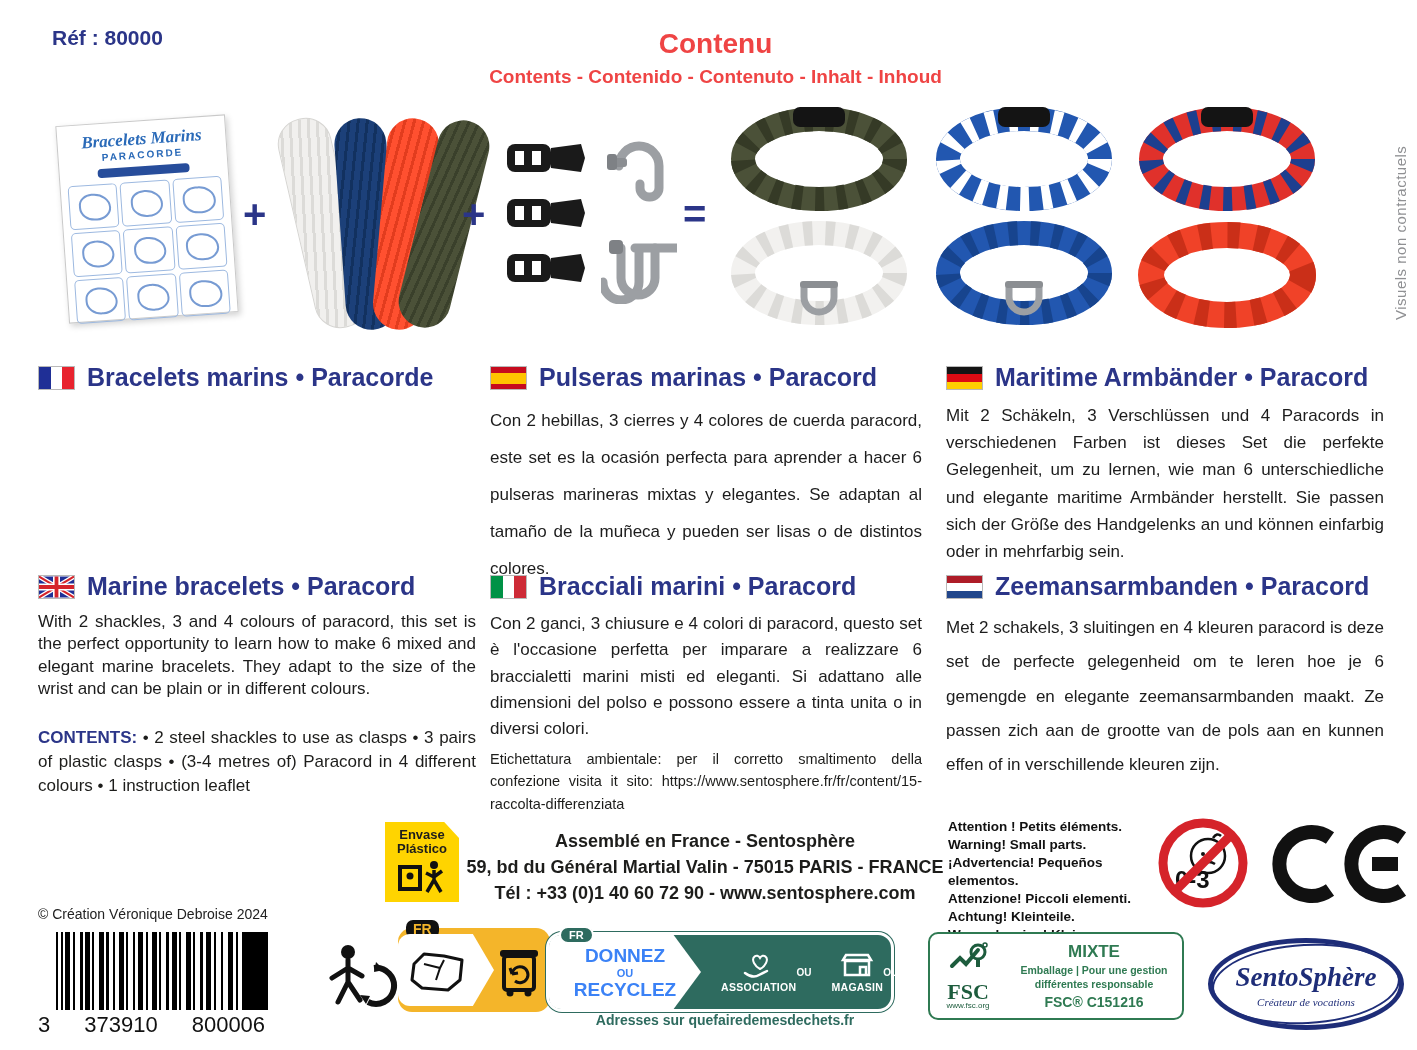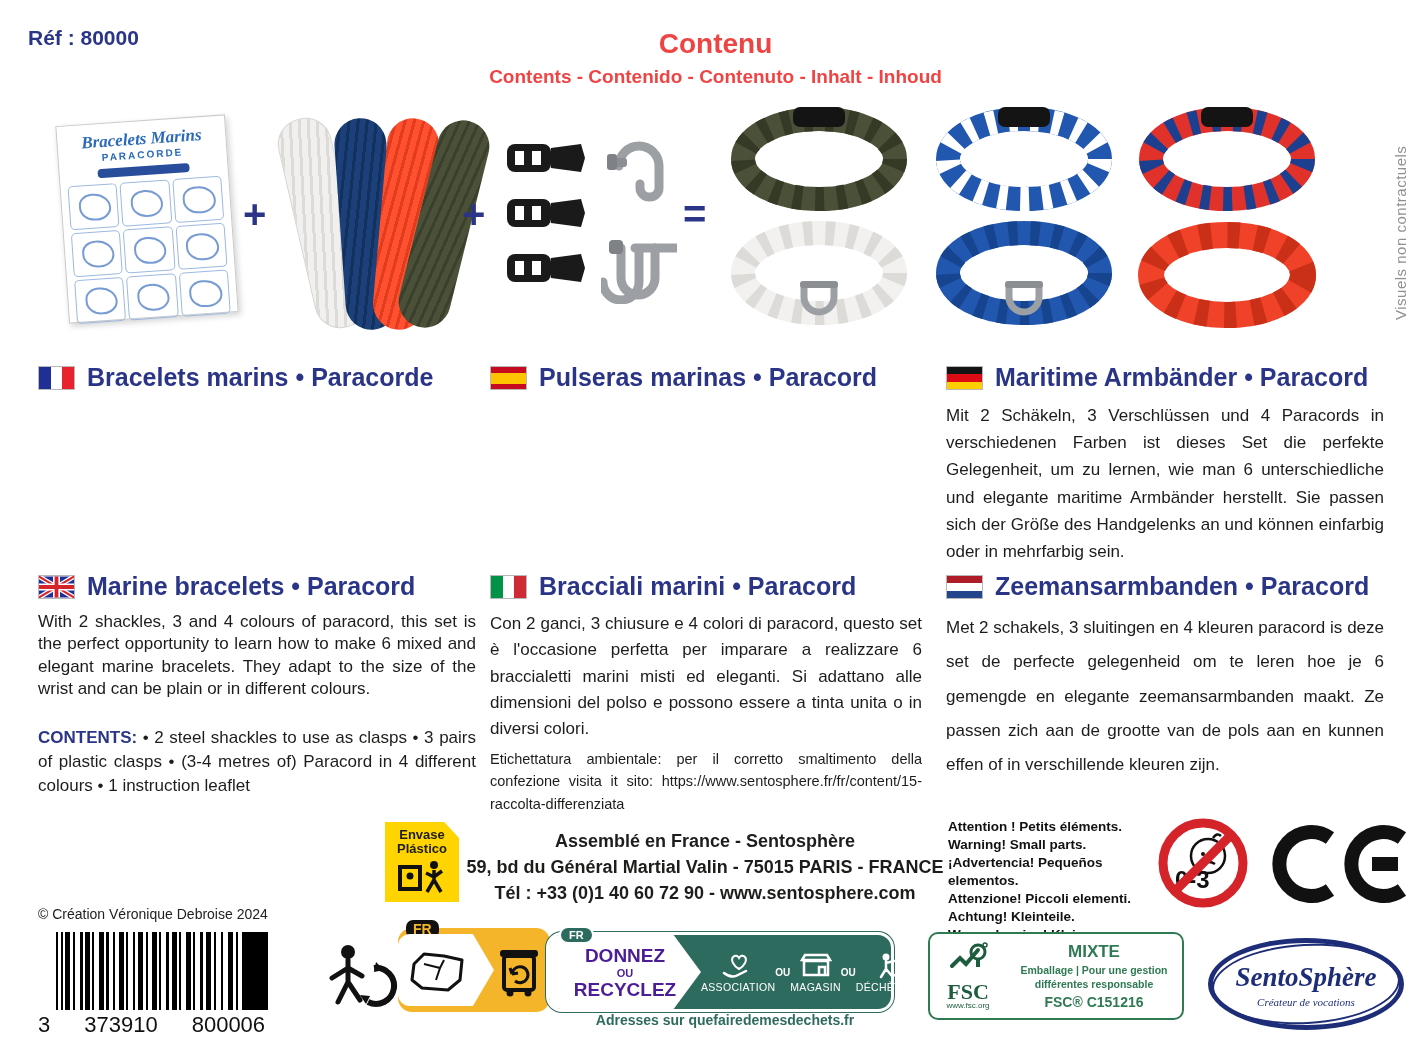--- a/index.html
+++ b/index.html
@@ -1,20 +1,20 @@
 <!DOCTYPE html>
 <html><head>
 <meta charset="utf-8">
 <style>
   html,body{margin:0;padding:0;background:#fff;}
   .canvas{position:relative;width:1417px;height:1050px;background:#fff;overflow:hidden;
           font-family:"Liberation Sans", sans-serif;color:#1d1d1b;}
 
   
-  .ref{position:absolute;left:28px;top:26px;font-size:21px;font-weight:bold;color:#2b3588;}
+  .ref{position:absolute;left:52px;top:26px;font-size:21px;font-weight:bold;color:#2b3588;}
   .header{position:absolute;left:0;top:28px;width:100%;text-align:center;color:#ef4444;padding-left:7px;}
   .header .title{font-size:28px;font-weight:bold;}
   .header .subtitle{font-size:19px;font-weight:bold;margin-top:6px;}
 
   
   .booklet{position:absolute;left:62px;top:120px;width:168px;height:196px;background:#fff;
            border:1px solid #c9c9c9;box-shadow:2px 3px 6px rgba(0,0,0,.18);transform:rotate(-4deg);
            text-align:center;}
   .booklet .b-title{font-family:"Liberation Serif", serif;font-style:italic;font-weight:bold;
            color:#2a6ab8;font-size:17px;margin-top:8px;}
@@ -96,29 +96,29 @@
             border-radius:14px;}
   .info-tri .fr-tag{position:absolute;left:8px;top:-8px;background:#111;color:#f4b52a;font-weight:bold;
             font-size:14px;padding:1px 7px;border-radius:7px;}
   .info-tri .white-part{position:absolute;left:0;top:6px;bottom:6px;width:96px;background:#fff;
             border-radius:12px 0 0 12px;clip-path:polygon(0 0,78% 0,100% 50%,78% 100%,0 100%);}
 
   .donate{position:absolute;left:546px;top:932px;width:342px;height:74px;background:#2e6b5f;
           border:3px solid #fff;border-radius:16px;box-shadow:0 0 0 1px #2e6b5f;}
   .donate .left{position:absolute;left:0;top:0;bottom:0;width:152px;background:#fff;
           border-radius:12px 0 0 12px;clip-path:polygon(0 0,82% 0,100% 50%,82% 100%,0 100%);
-          text-align:center;color:#4c1d95;}
+          text-align:center;color:#3b82f6;}
   .donate .fr-badge{position:absolute;left:10px;top:-9px;background:#2e6b5f;color:#fff;font-size:11px;
           font-weight:bold;padding:1px 8px;border-radius:9px;border:2px solid #fff;}
   .donate .w1{font-size:19px;font-weight:bold;margin-top:10px;}
   .donate .w2{font-size:11px;font-weight:bold;}
   .donate .w3{font-size:19px;font-weight:bold;}
   .donate .right{position:absolute;left:152px;right:0;top:0;bottom:0;display:flex;align-items:center;
           justify-content:space-evenly;color:#fff;}
-  .donate .item{text-align:center;font-size:10.5px;font-weight:normal;letter-spacing:.3px;}
+  .donate .item{text-align:center;font-size:10.5px;font-weight:bold;letter-spacing:.3px;margin-left:20px;}
   .donate .or{font-size:10px;font-weight:bold;}
   .donate-link{position:absolute;left:560px;top:1012px;width:330px;text-align:center;color:#2e6b5f;
           font-weight:bold;font-size:14px;}
 
   .fsc-box{position:absolute;left:928px;top:932px;width:252px;height:84px;background:#fff;
            border:2px solid #2f7a52;border-radius:10px;display:flex;align-items:center;}
   .fsc-left{width:76px;text-align:center;color:#1d5c3d;}
   .fsc-left .fsc-acr{font-family:"Liberation Serif",serif;font-weight:bold;font-size:22px;line-height:.9;}
   .fsc-left .fsc-url{font-size:8px;}
   .fsc-right{flex:1;text-align:center;color:#2f7a52;}
@@ -259,20 +259,21 @@
       <div class="flag fr"></div>
       <div class="sec-title">Bracelets marins • Paracorde</div>
     </div>
   </div>
 
   <div class="section" style="left:490px;top:363px;width:432px;">
     <div class="sec-head">
       <div class="flag es"></div>
       <div class="sec-title">Pulseras marinas • Paracord</div>
     </div>
+    <div class="body-txt lh-fr">Con 2 hebillas, 3 cierres y 4 colores de cuerda paracord, este set es la ocasión perfecta para aprender a hacer 6 pulseras marineras mixtas y elegantes. Se adaptan al tamaño de la muñeca y pueden ser lisas o de distintos colores.</div>
   </div>
 
   <div class="section" style="left:946px;top:363px;">
     <div class="sec-head">
       <div class="flag de"></div>
       <div class="sec-title">Maritime Armbänder • Paracord</div>
     </div>
     <div class="body-txt lh-de">Mit 2 Schäkeln, 3 Verschlüssen und 4 Paracords in verschiedenen Farben ist dieses Set die perfekte Gelegenheit, um zu lernen, wie man 6 unterschiedliche und elegante maritime Armbänder herstellt. Sie passen sich der Größe des Handgelenks an und können einfarbig oder in mehrfarbig sein.</div>
   </div>
 

